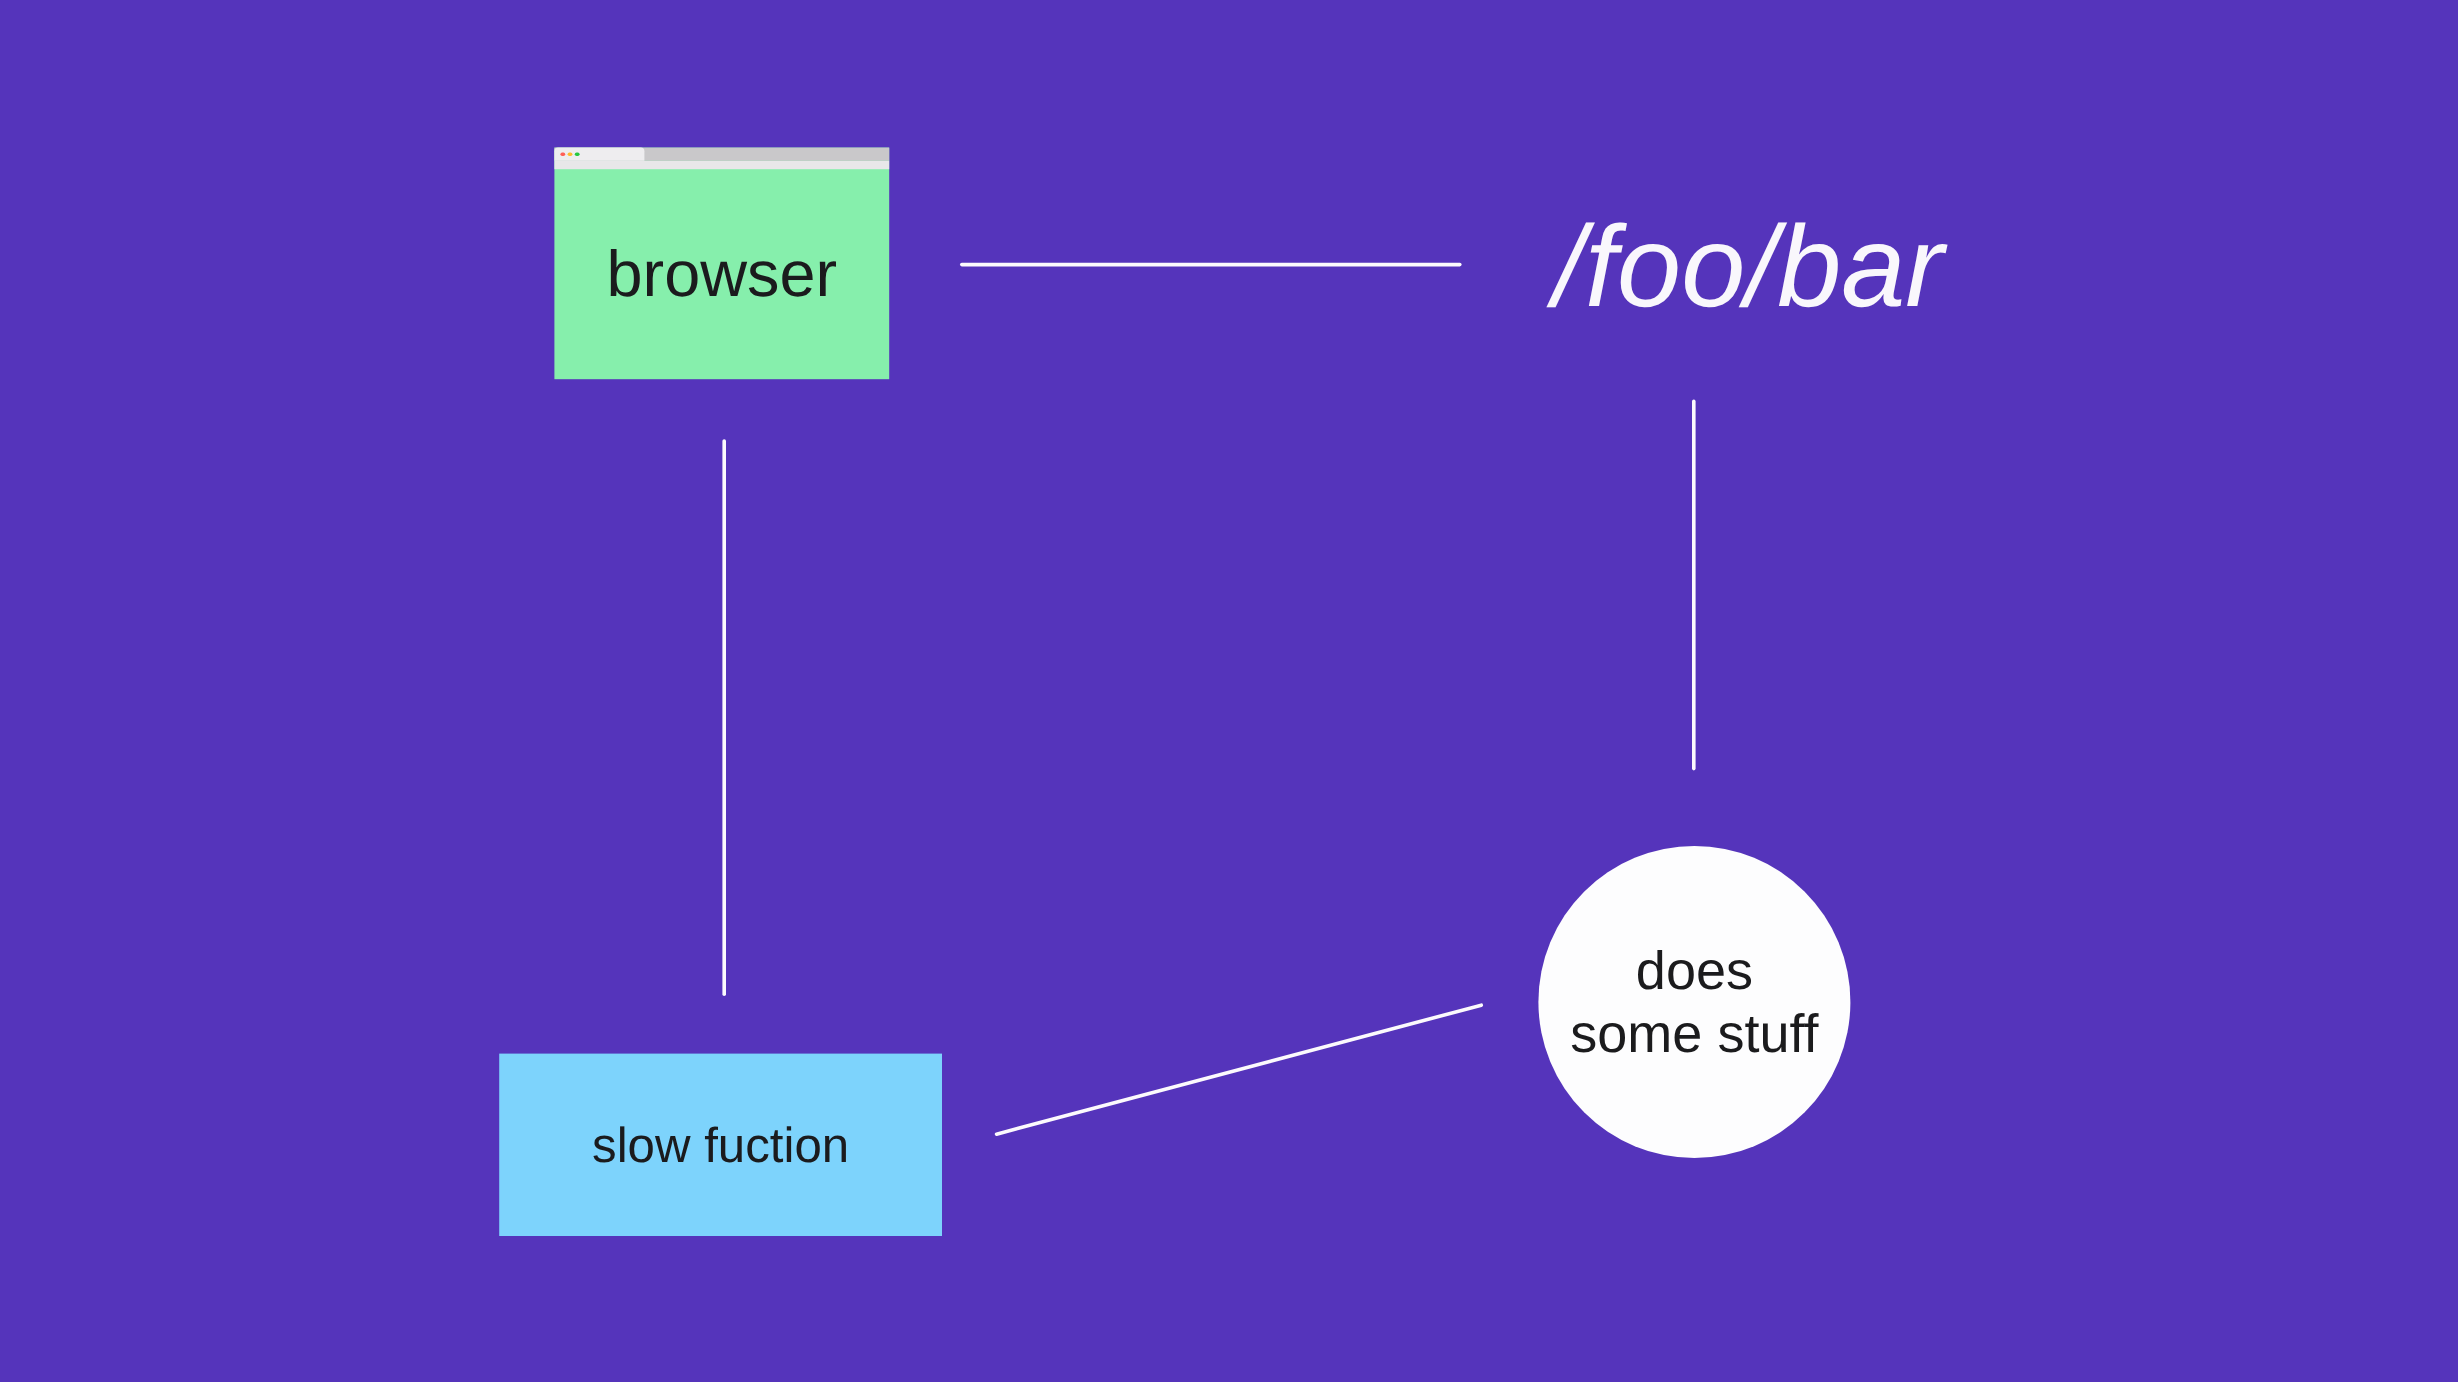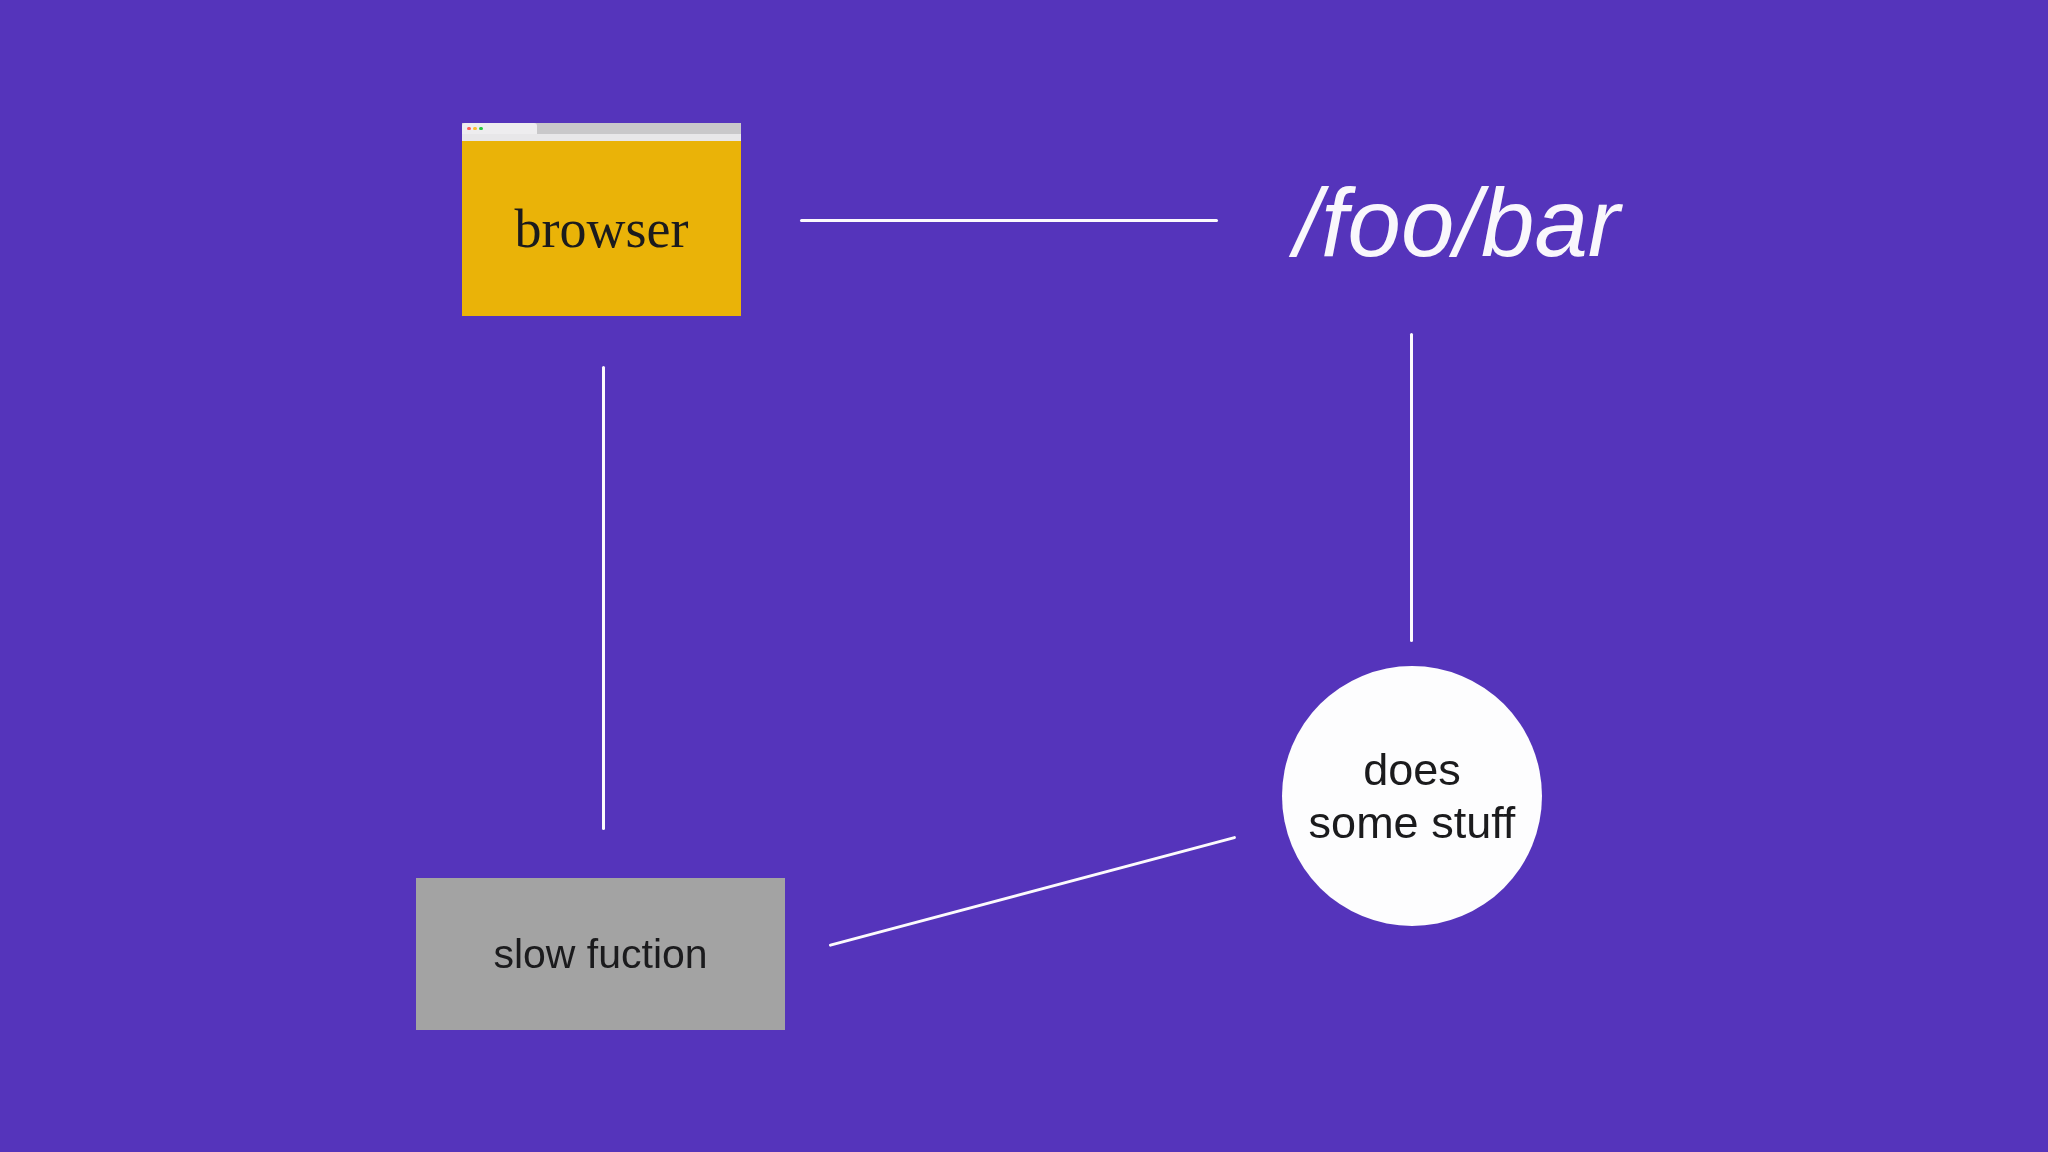--- a/index.html
+++ b/index.html
@@ -74,21 +74,21 @@
     transform: translate(-50%, -50%);
     font-size: 96px;
     line-height: 1;
     white-space: nowrap;
   }
 
   
   .handler-circle {
     position: absolute;
     left: 1282px;
-    top: 666px;
+    top: 705px;
     width: 260px;
     height: 260px;
     border-radius: 50%;
     display: flex;
     flex-direction: column;
     align-items: center;
     justify-content: center;
     text-align: center;
   }
   .handler-circle .line {
@@ -144,42 +144,42 @@
     height: 3px;
     transform: rotate(-14.9deg);
     transform-origin: 0 50%;
   }
 </style>
 </head>
 <body>
 
 <div class="canvas" style="background-color: rgb(85, 52, 187);">
 
-  <div class="browser-window" style="background-color: #eab308; font-family: Liberation Serif, serif;">
+  <div class="browser-window" style="background-color: #86efac;">
     <div class="browser-titlebar" style="background-color: rgb(201, 200, 202);">
       <div class="browser-tab" style="background-color: rgb(238, 237, 239);">
         <span class="traffic-dot" style="background-color: rgb(255, 95, 87);"></span>
         <span class="traffic-dot" style="background-color: rgb(254, 188, 46);"></span>
         <span class="traffic-dot" style="background-color: rgb(40, 200, 64);"></span>
       </div>
     </div>
     <div class="browser-toolbar" style="background-color: rgb(232, 231, 233);"></div>
     <div class="browser-body">
       <span class="browser-label" style="color: rgb(27, 27, 29);">browser</span>
     </div>
   </div>
 
   <div class="route-label" style="color: rgb(249, 247, 252); font-style: italic;">/foo/bar</div>
 
   <div class="handler-circle" style="background-color: rgb(253, 253, 254);">
     <span class="line" style="color: rgb(27, 27, 29);">does</span>
     <span class="line" style="color: rgb(27, 27, 29);">some stuff</span>
   </div>
 
-  <div class="slow-function-box" style="background-color: #a3a3a3; justify-content: center;">
+  <div class="slow-function-box" style="background-color: #7dd3fc; justify-content: center;">
     <span class="slow-function-label" style="color: rgb(27, 27, 29);">slow fuction</span>
   </div>
 
   <div class="connector browser-route" style="background-color: rgb(252, 250, 253);"></div>
   <div class="connector route-handler" style="background-color: rgb(252, 250, 253);"></div>
   <div class="connector browser-slowfn" style="background-color: rgb(252, 250, 253);"></div>
   <div class="connector slowfn-handler" style="background-color: rgb(252, 250, 253);"></div>
 
 </div>
 

